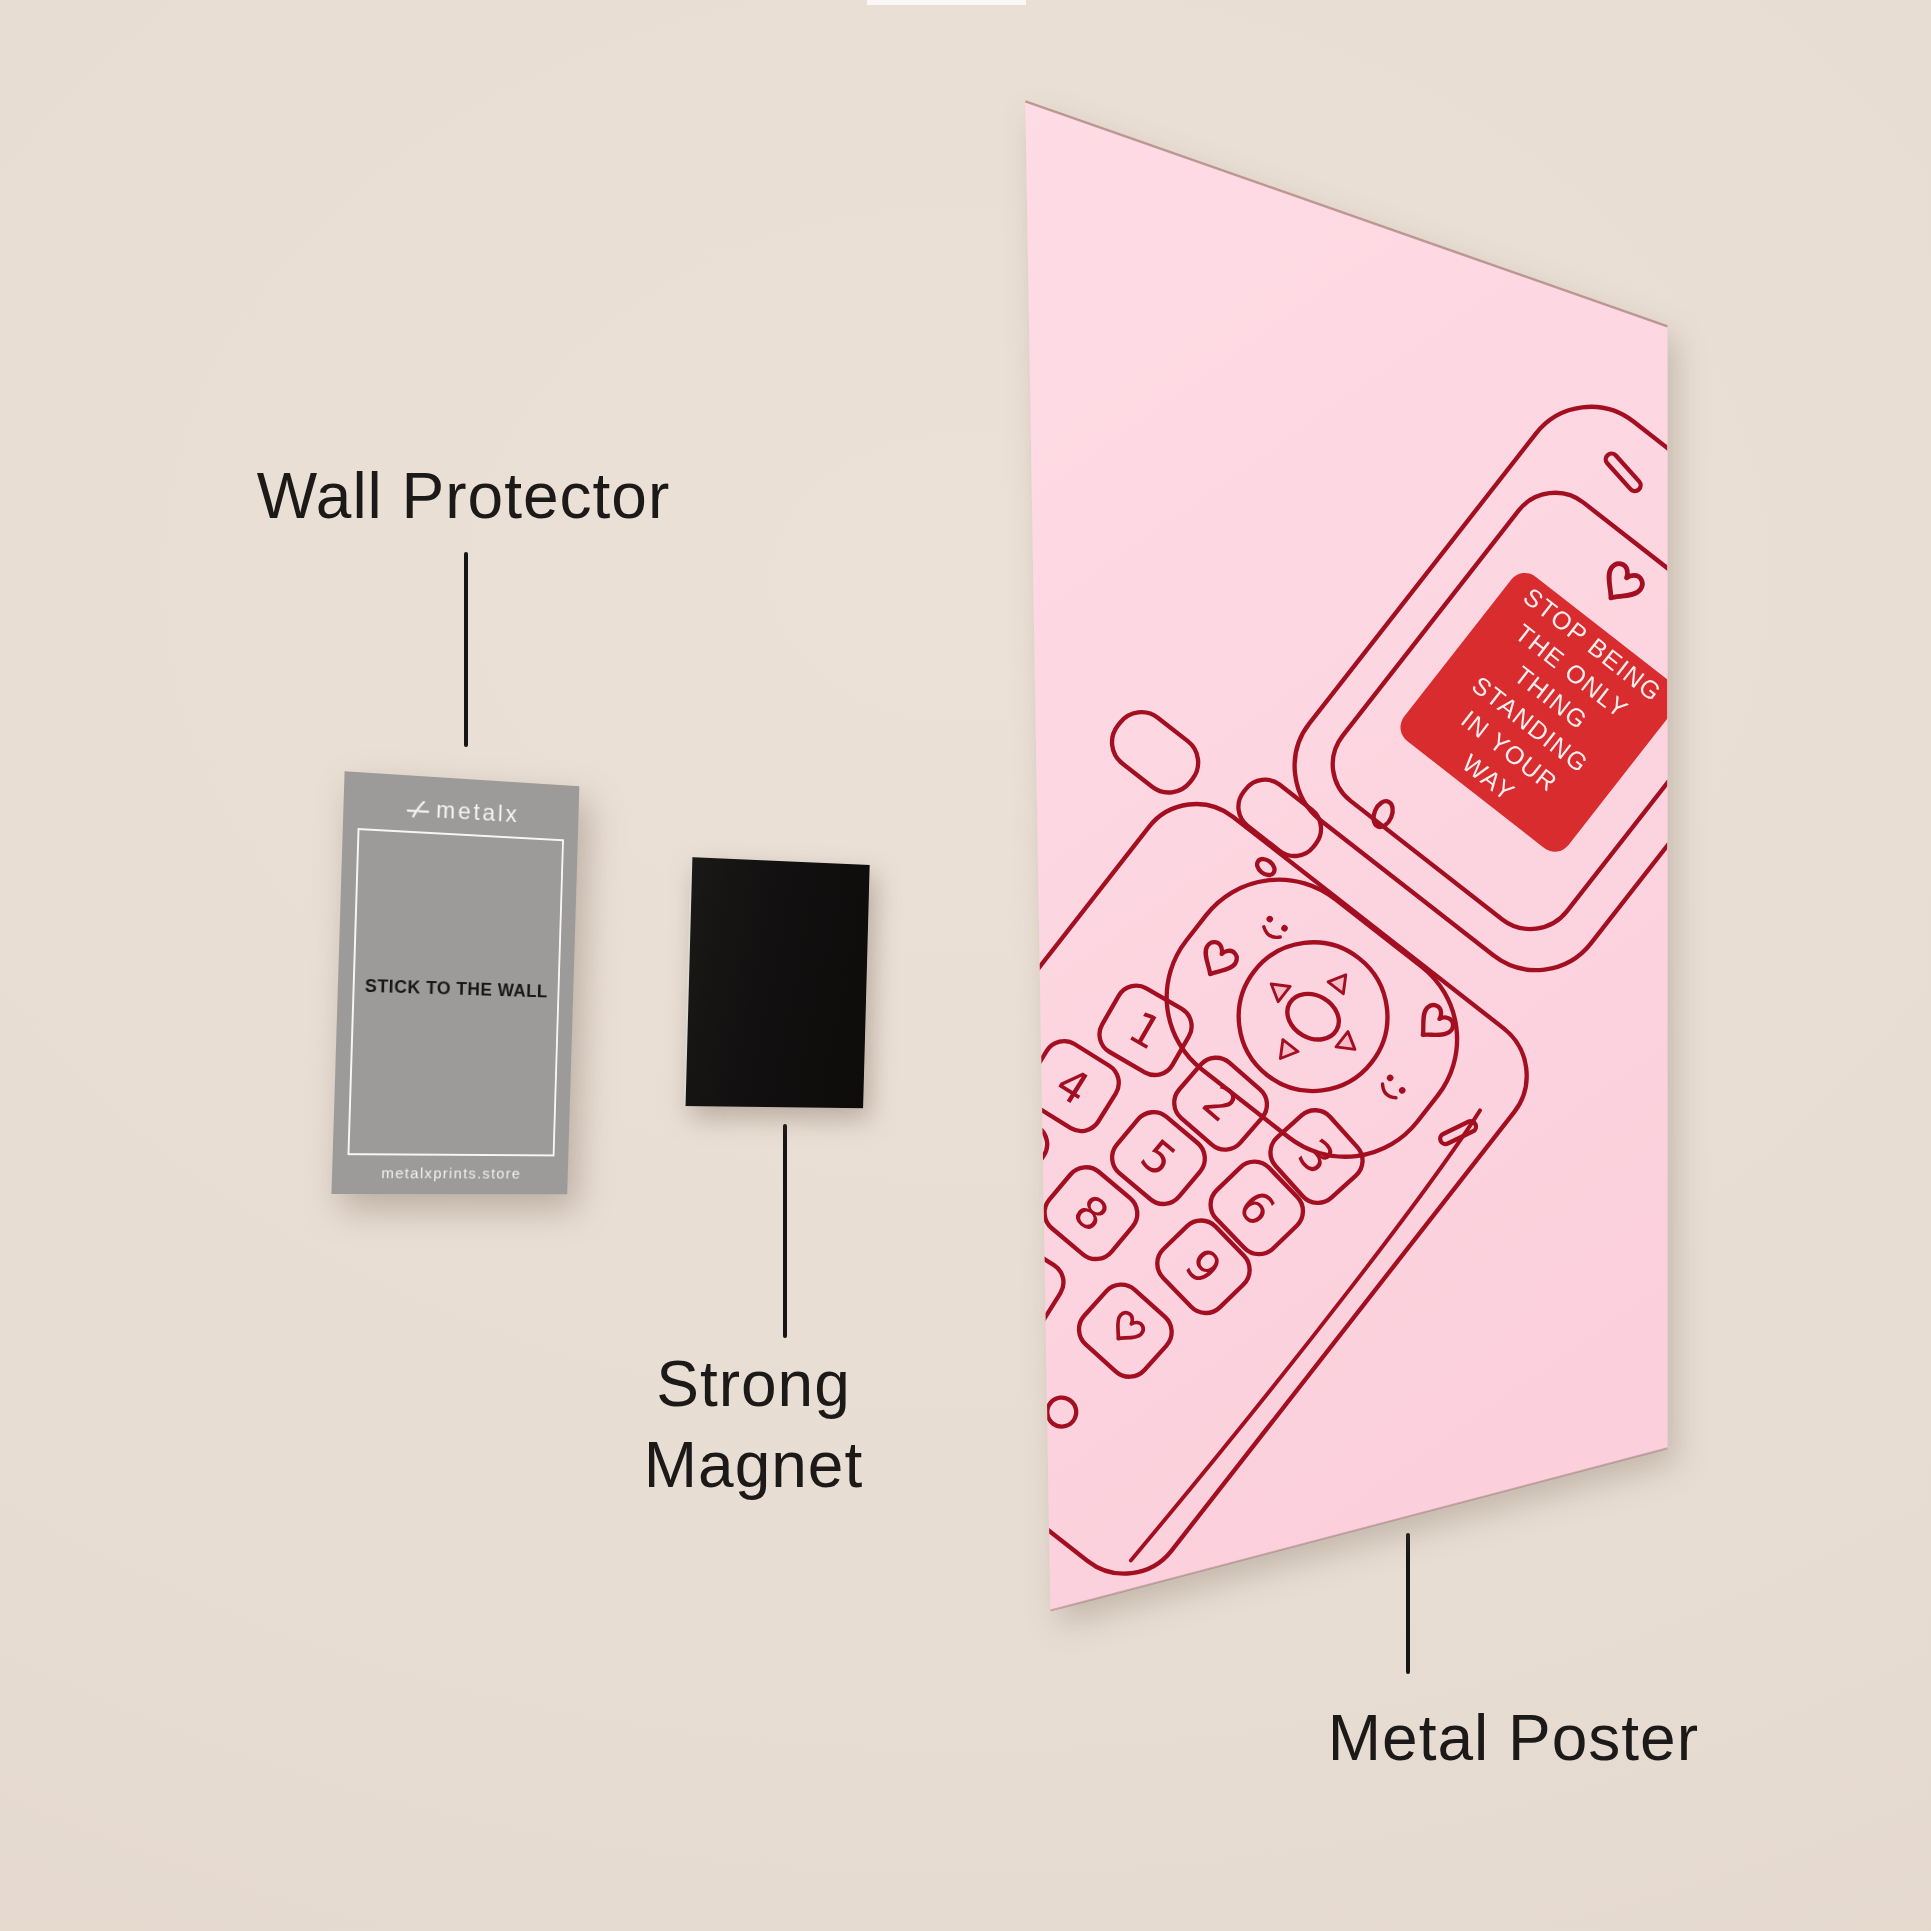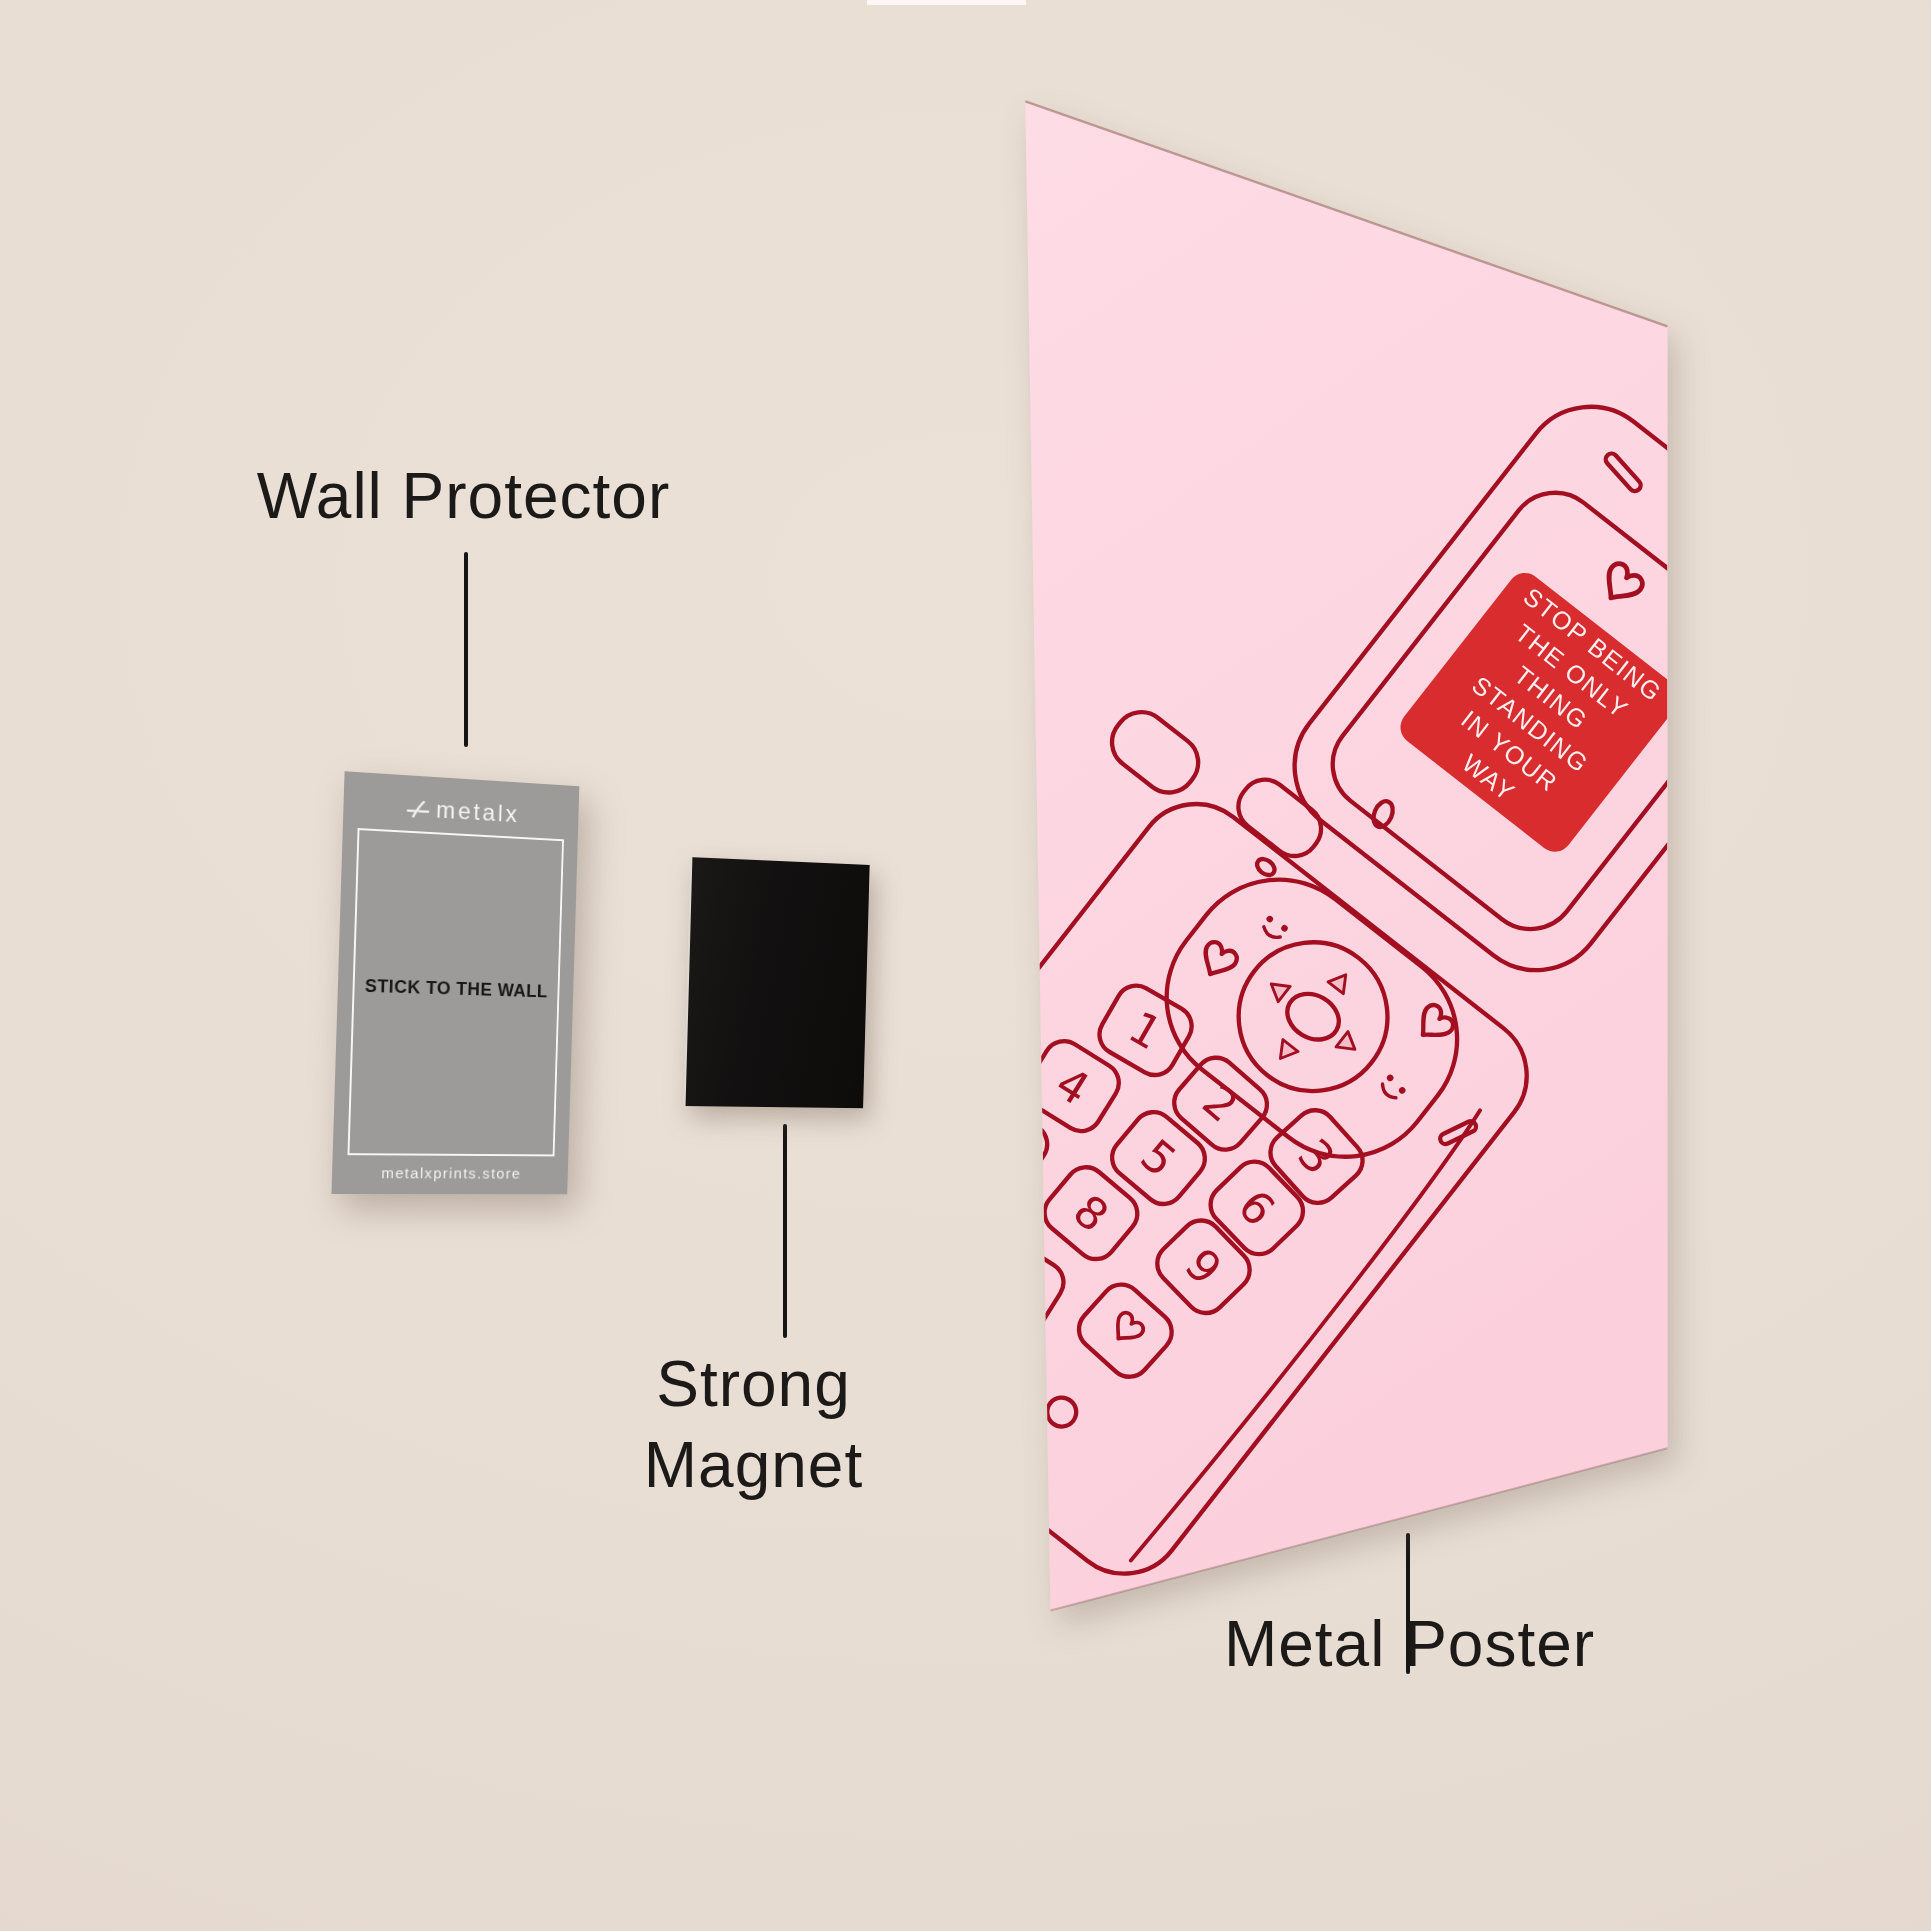--- a/index.html
+++ b/index.html
@@ -47,21 +47,21 @@
 
   <div class="top-artifact"></div>
 
   <div class="part-label" style="left:174px;top:456px;width:579px;">Wall Protector</div>
   <div class="connector" style="left:464px;top:552px;height:195px;"></div>
 
   <div class="part-label" style="left:464px;top:1344px;width:579px;">Strong
 Magnet</div>
   <div class="connector" style="left:783px;top:1124px;height:214px;"></div>
 
-  <div class="part-label" style="left:1120px;top:1604px;width:579px;">Metal Poster</div>
+  <div class="part-label" style="left:1120px;top:1698px;width:579px;text-align:right;">Metal Poster</div>
   <div class="connector" style="left:1406px;top:1533px;height:141px;"></div>
 
   <div class="card-wrap">
     <div class="card">
       <div class="card-logo">
         <svg width="25" height="19.3" viewBox="0 0 26 20">
           <path d="M2 12 L11 12 M14 12 L24 12 M19 2 C 15 6 12 10 8 18" fill="none" stroke="#f5f4f2" stroke-width="2.4" stroke-linecap="round"></path>
         </svg>
         <span class="brand">metalx</span>
       </div>

